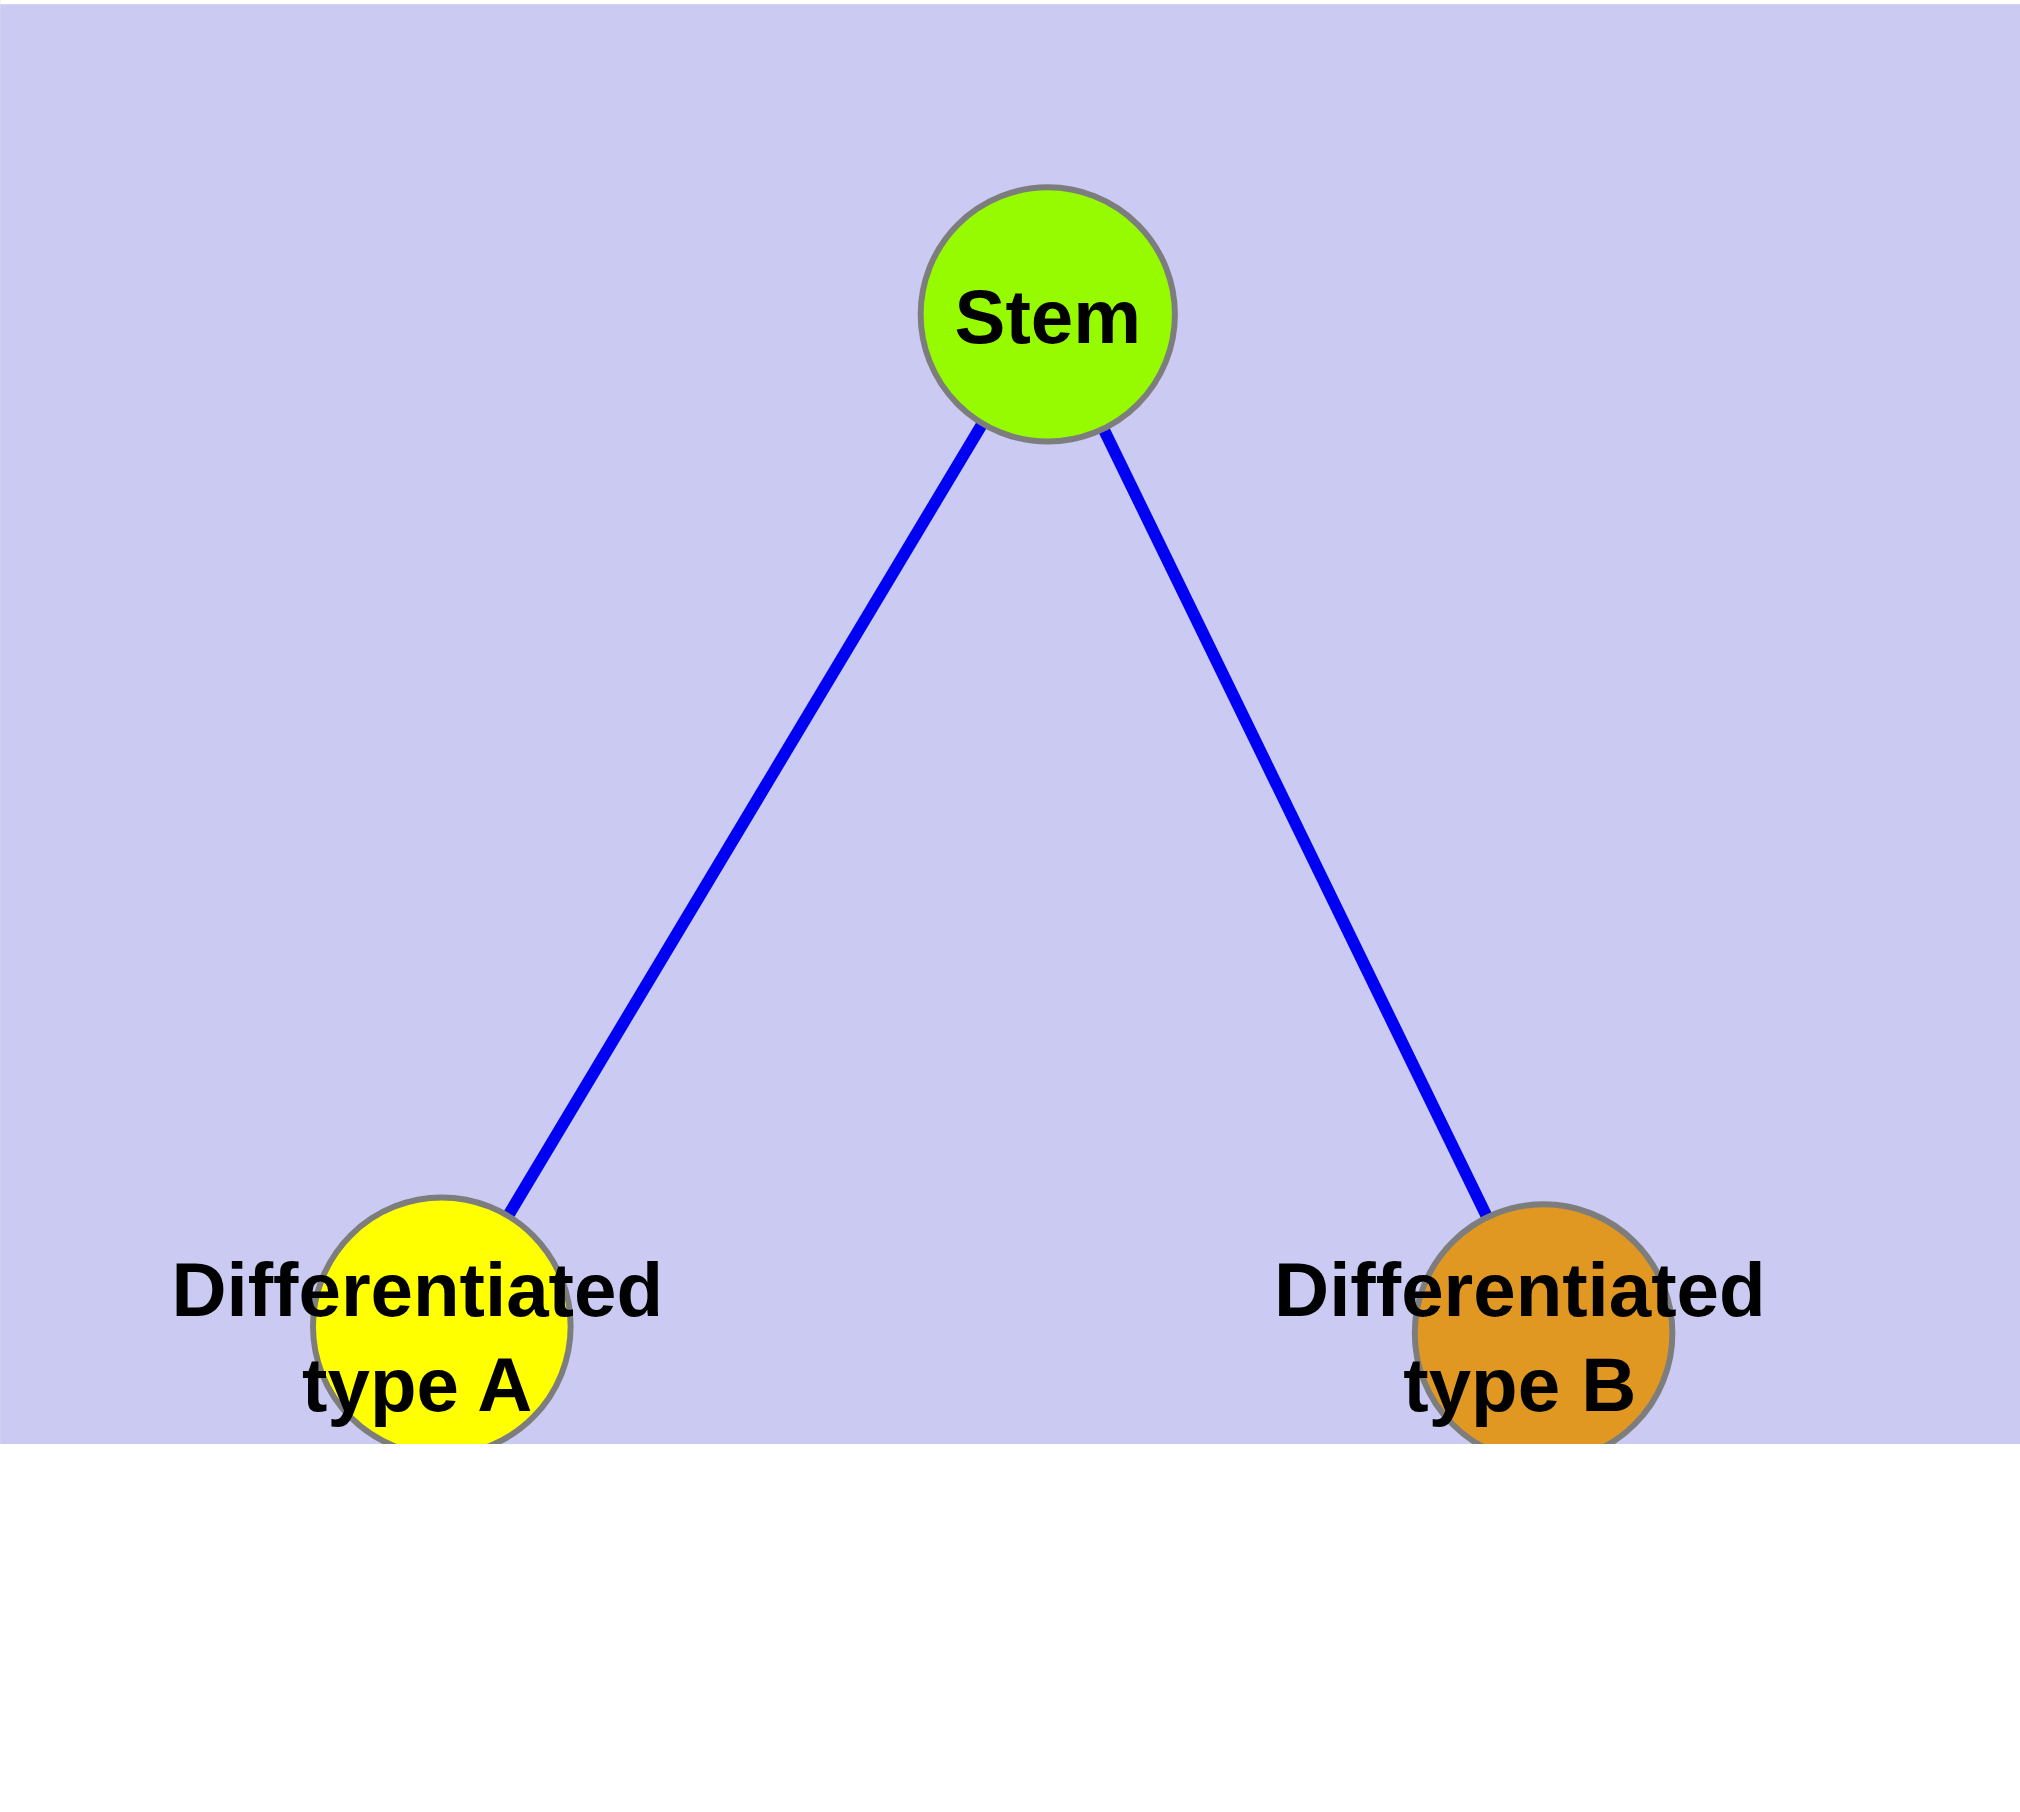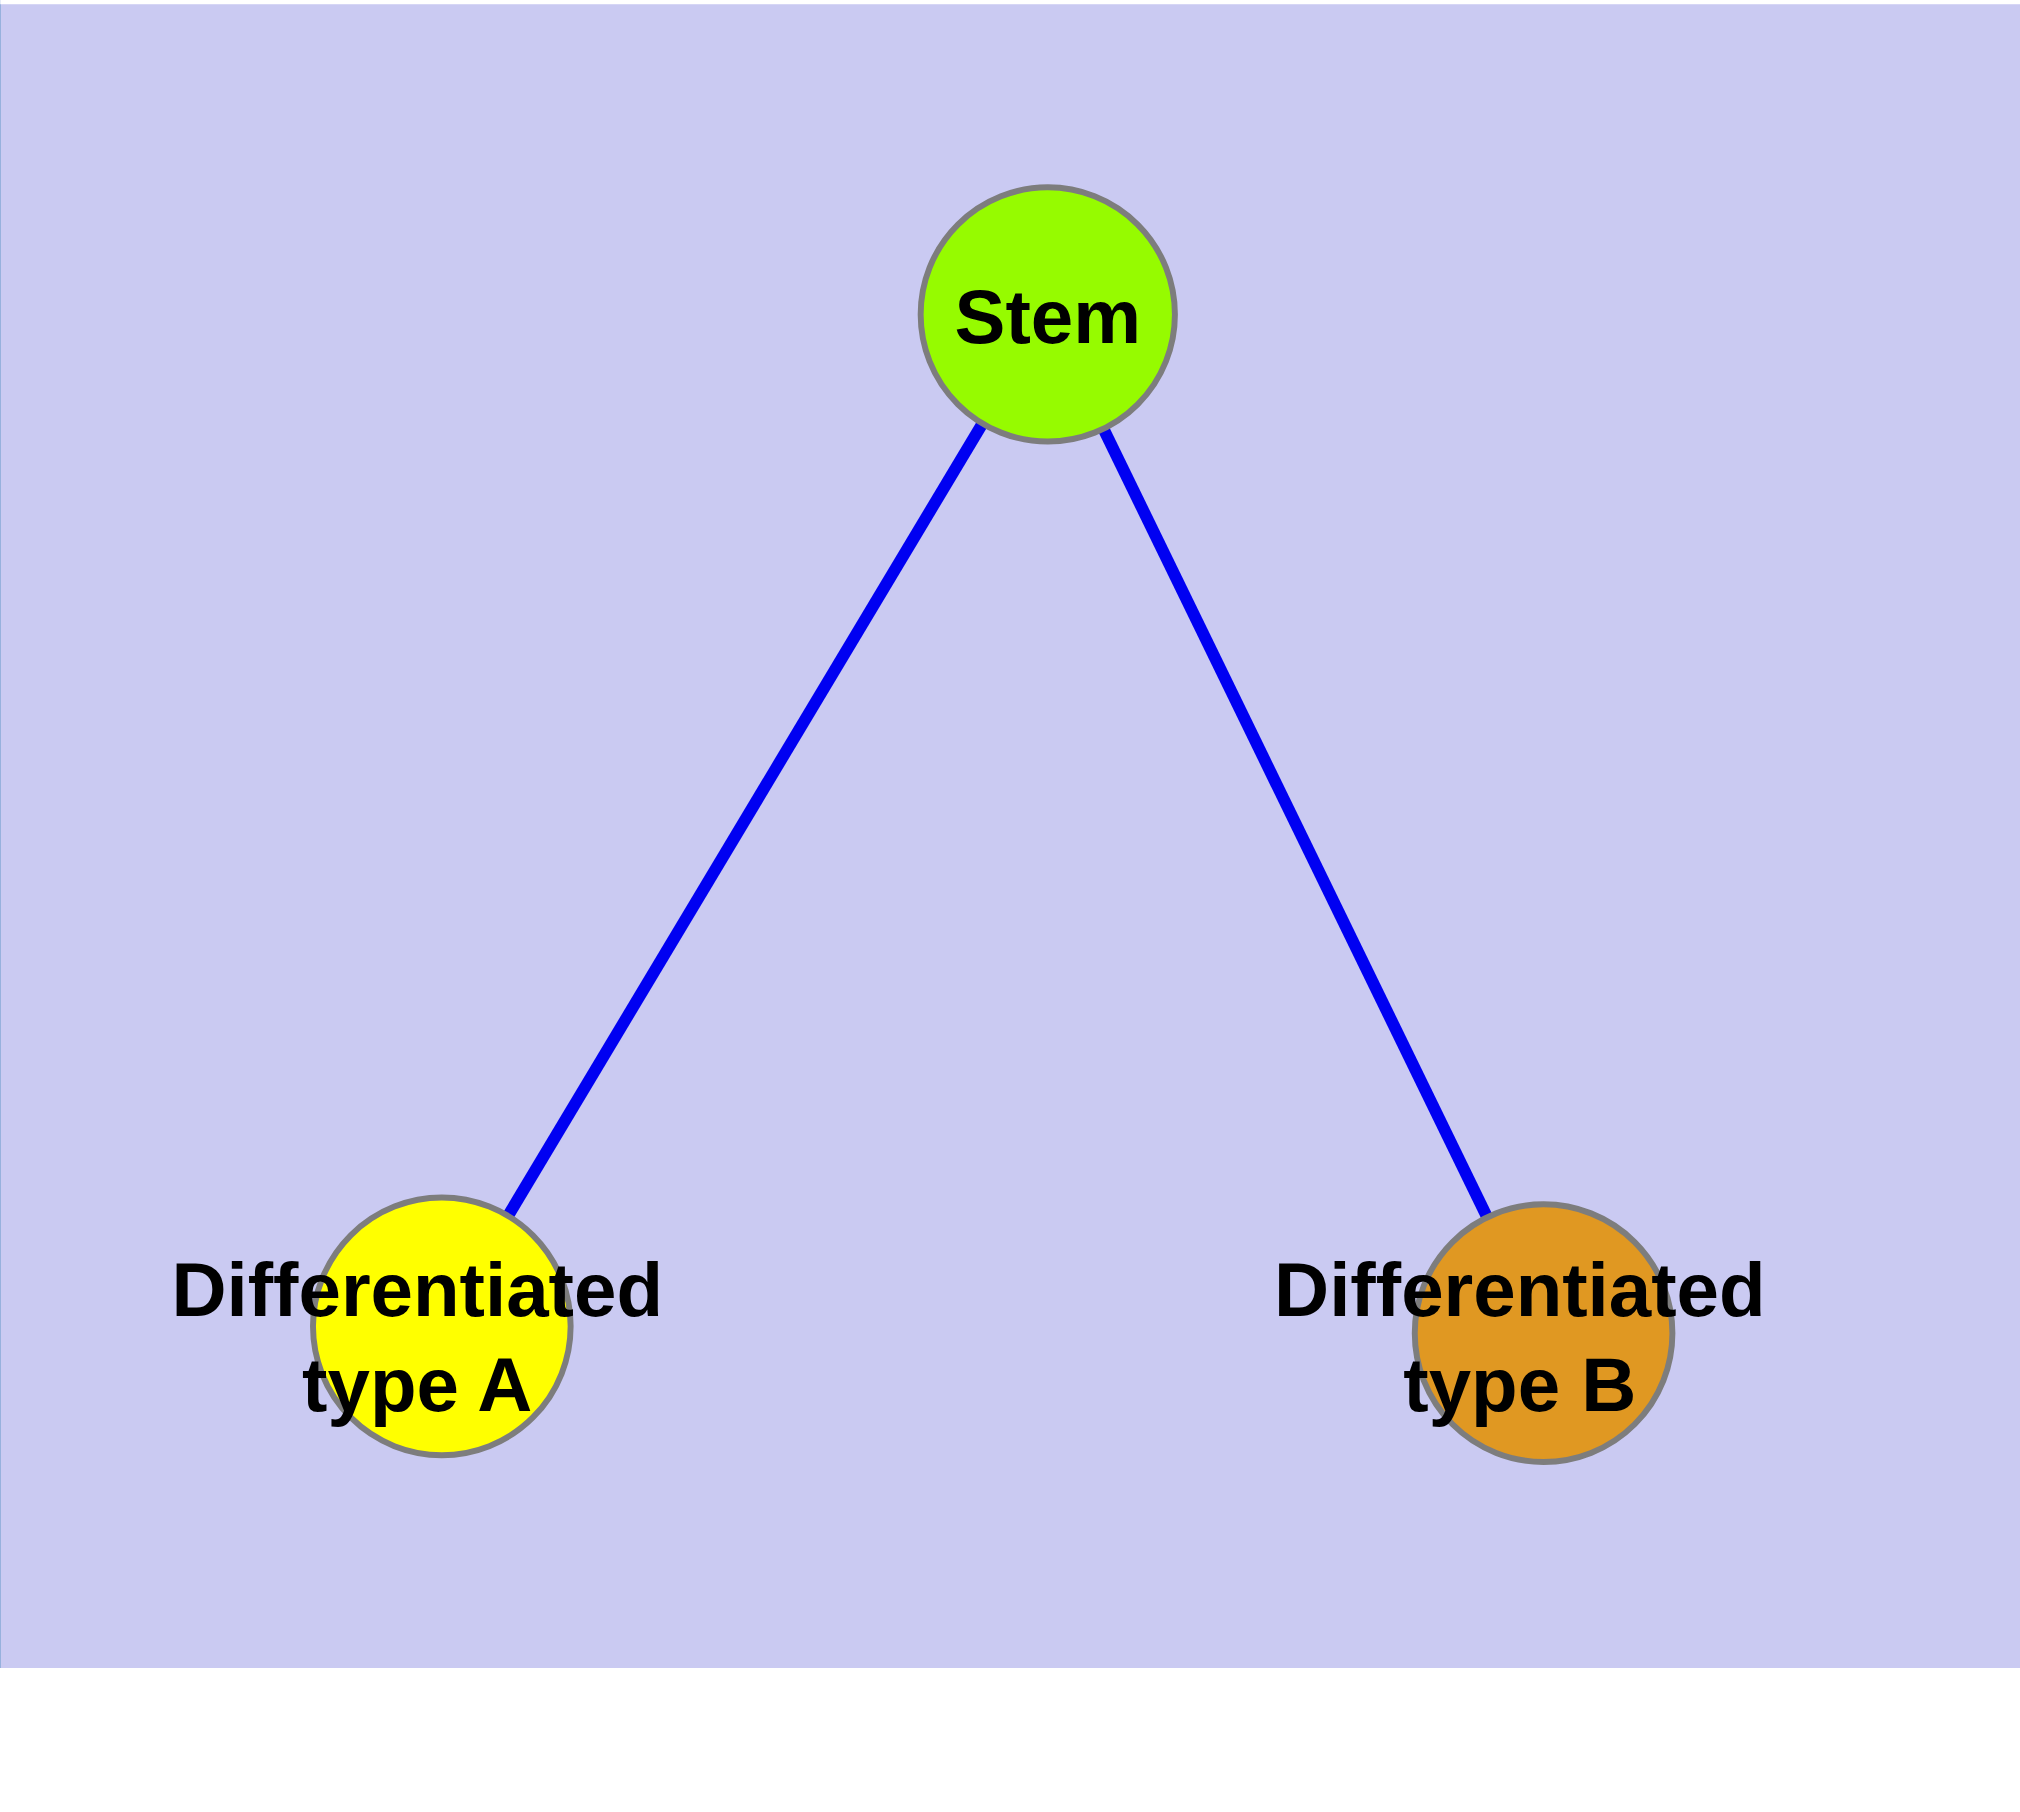--- a/index.html
+++ b/index.html
@@ -3,23 +3,23 @@
 <meta charset="utf-8">
 <style>
   html, body {
     margin: 0;
     padding: 0;
     background: #ffffff;
   }
   .page {
     position: relative;
     width: 2021px;
-    height: 1668px;
+    height: 1444px;
     overflow: hidden;
-    background: #0369a1;
+    background: #e5e5e5;
     font-family: "Liberation Sans", sans-serif;
     text-decoration: underline;
   }
   svg.graph-canvas {
     display: block;
     position: absolute;
     left: 0;
     top: 0;
   }
   text.node-label {

